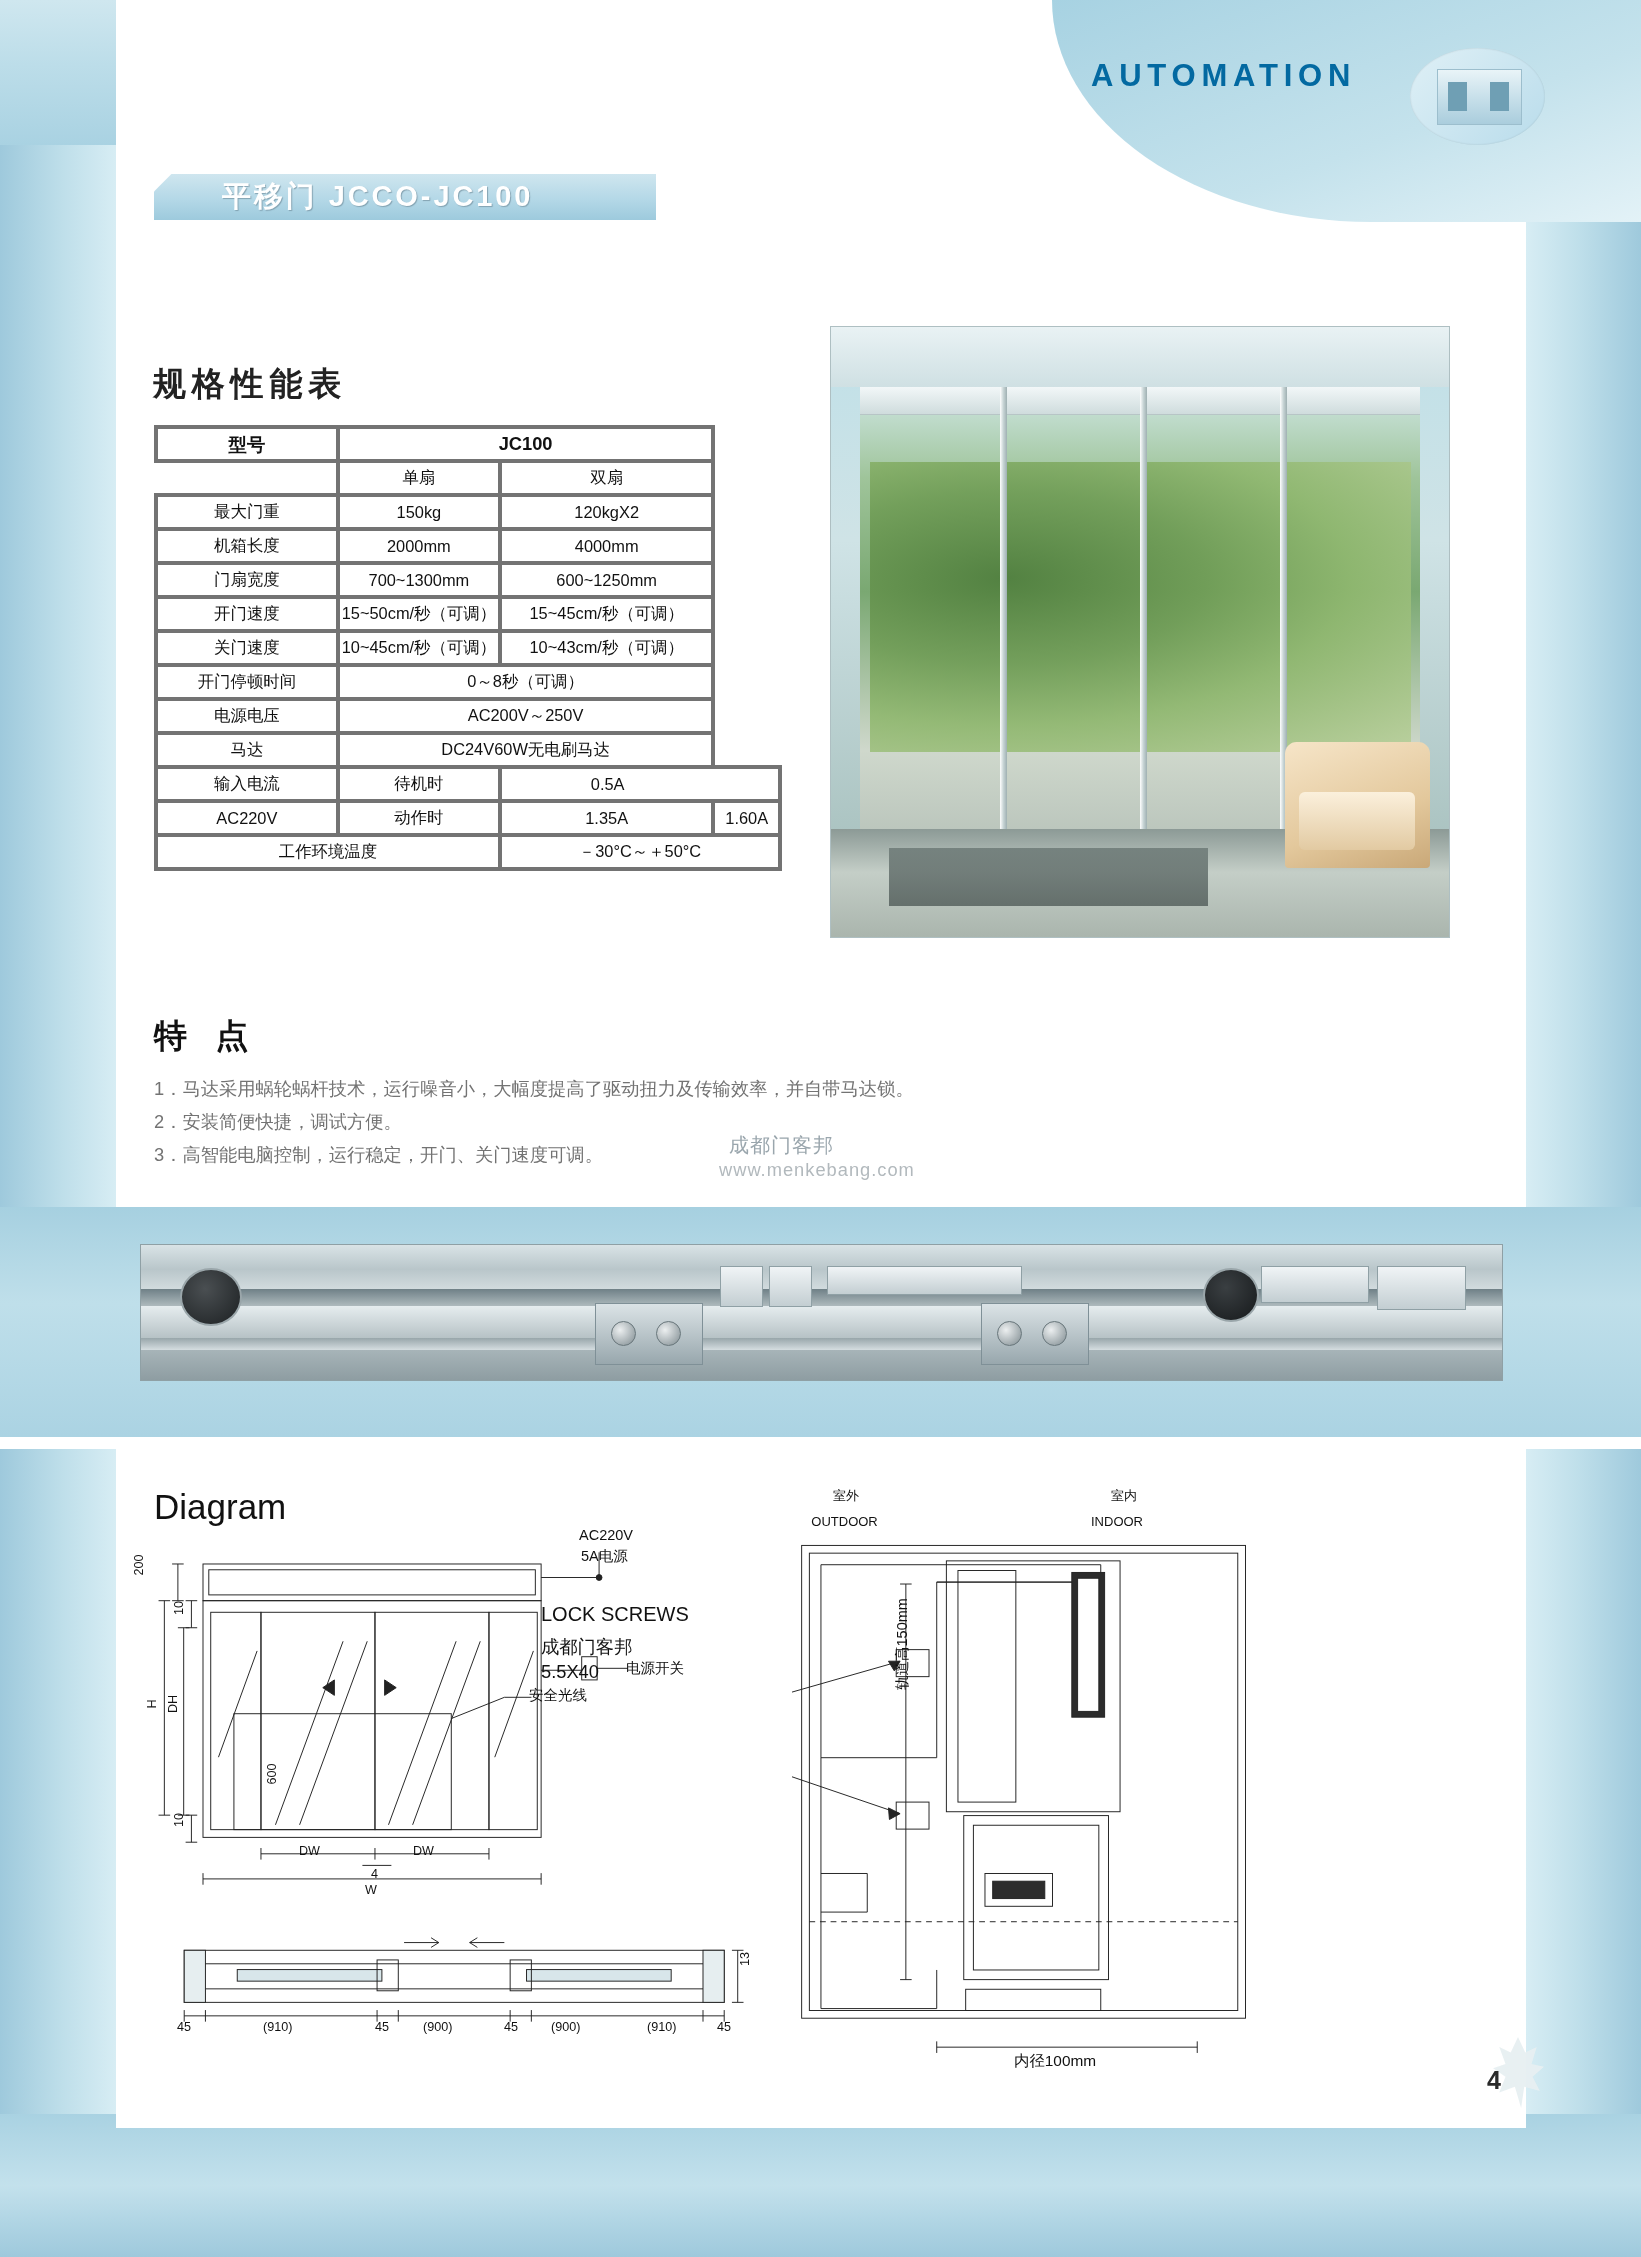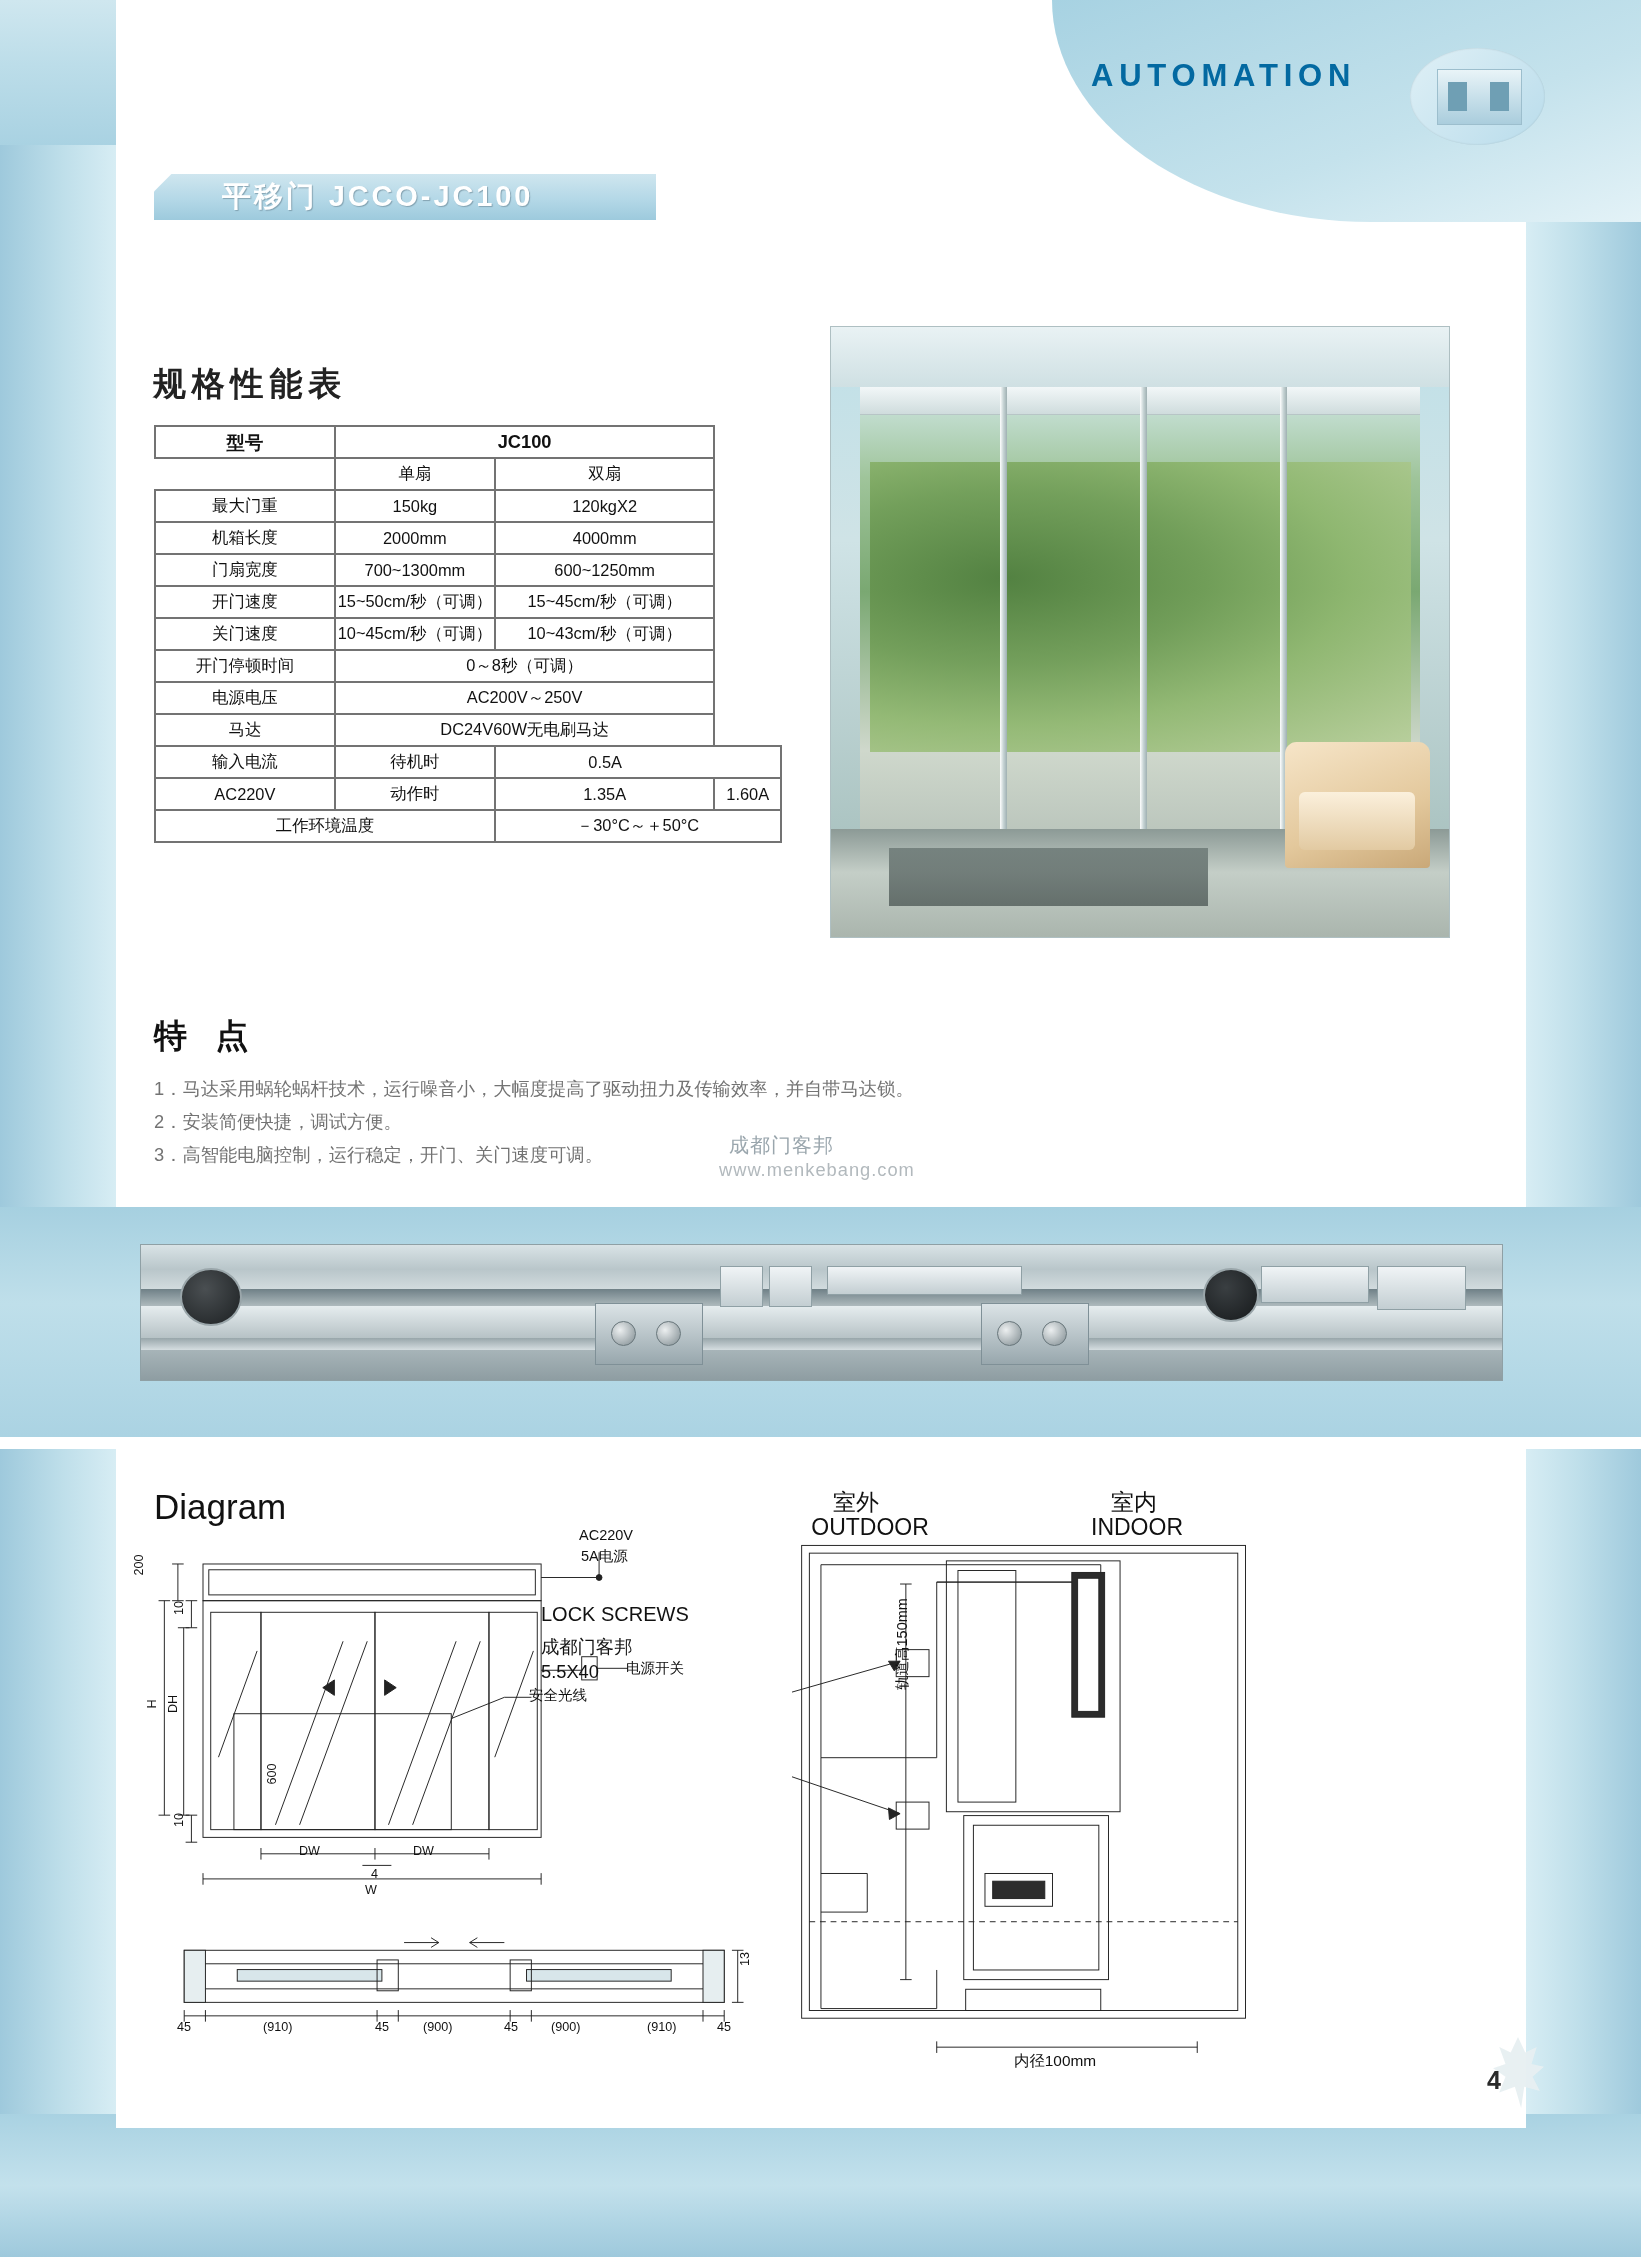--- a/index.html
+++ b/index.html
@@ -82,21 +82,21 @@
     letter-spacing:5.8px;
   }
   table.spec {
     position:absolute; left:154px; top:425px;
     width:628px;
     border-collapse:collapse;
     font-size:16.4px;
     color:#111;
   }
   table.spec td, table.spec th {
-    border:2px solid #737373;
+    border:4px solid #737373;
     height:30px;
     text-align:center;
     padding:0 1.9px;
     font-weight:normal;
     white-space:nowrap;
   }
   table.spec .hdr { font-weight:bold; font-size:18.3px; }
   table.spec .lbl { width:174px; }
 
   
@@ -203,21 +203,21 @@
     position:absolute; left:145px; top:1535px; width:657px; height:541px;
   }
   .dwg-bottom {
     position:absolute; left:145px; top:1931px; width:657px; height:135px;
   }
   .dwg-right {
     position:absolute; left:792px; top:1468px; width:714px; height:618px;
   }
   .lbl-txt { position:absolute; font-size:14.5px; color:#111; }
   .lbl-txt.sm { font-size:12.6px; }
-  .lbl-txt.big { font-size:23px; }
+  .lbl-txt.big { font-size:13px; }
 
   
   .bottom-band {
     position:absolute; left:0; top:2114px; width:1641px; height:143px;
     background:linear-gradient(180deg,#a9d2e2 0%, #c3e1ec 50%, #9ec9dc 100%);
   }
   .bottom-white {
     position:absolute; left:116px; top:2114px; width:1410px; height:13.5px; background:#ffffff;
   }
   .page-num {

